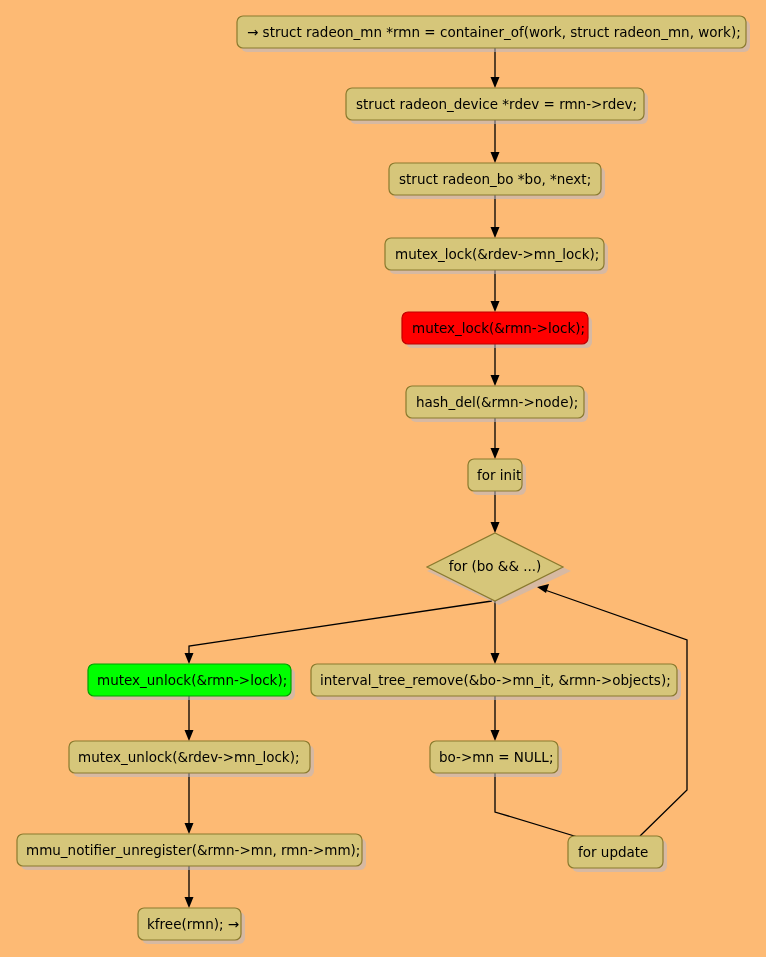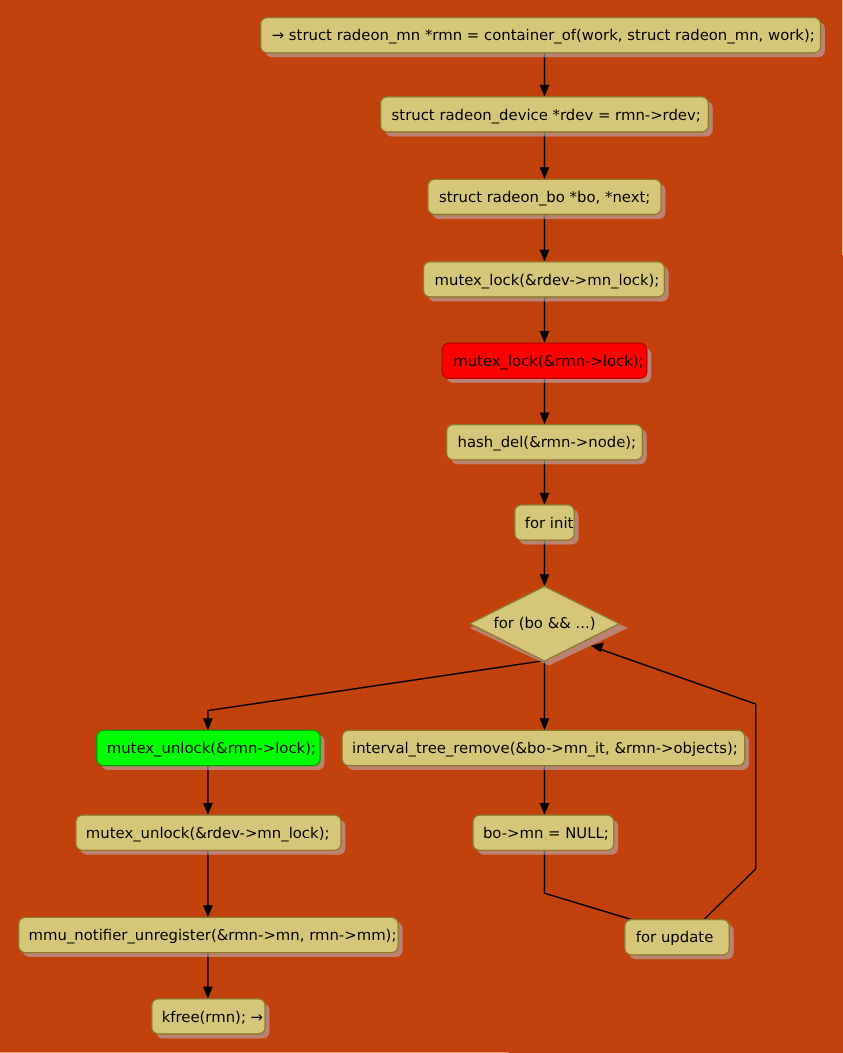--- a/index.html
+++ b/index.html
@@ -10,21 +10,21 @@
   body {
     width: 766px;
     height: 957px;
     overflow: hidden;
     font-family: "DejaVu Sans", sans-serif;
   }
   #flowchart-root {
     position: relative;
     width: 766px;
     height: 957px;
-    background: #c2410c;
+    background: #fdba74;
   }
   svg.diagram {
     position: absolute;
     top: 0;
     left: 0;
     width: 766px;
     height: 957px;
     display: block;
   }
   .node-label {

